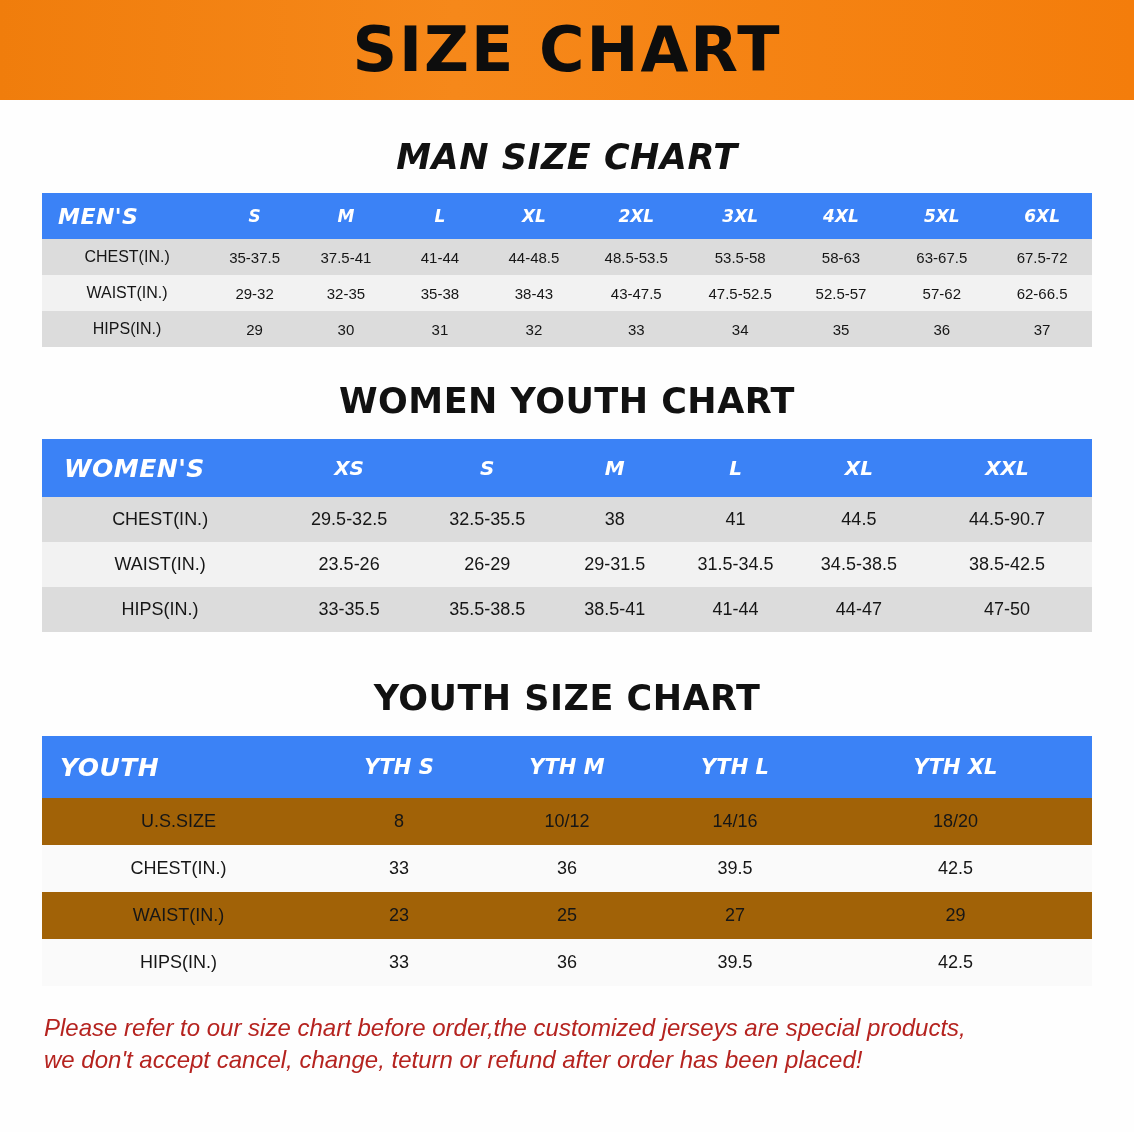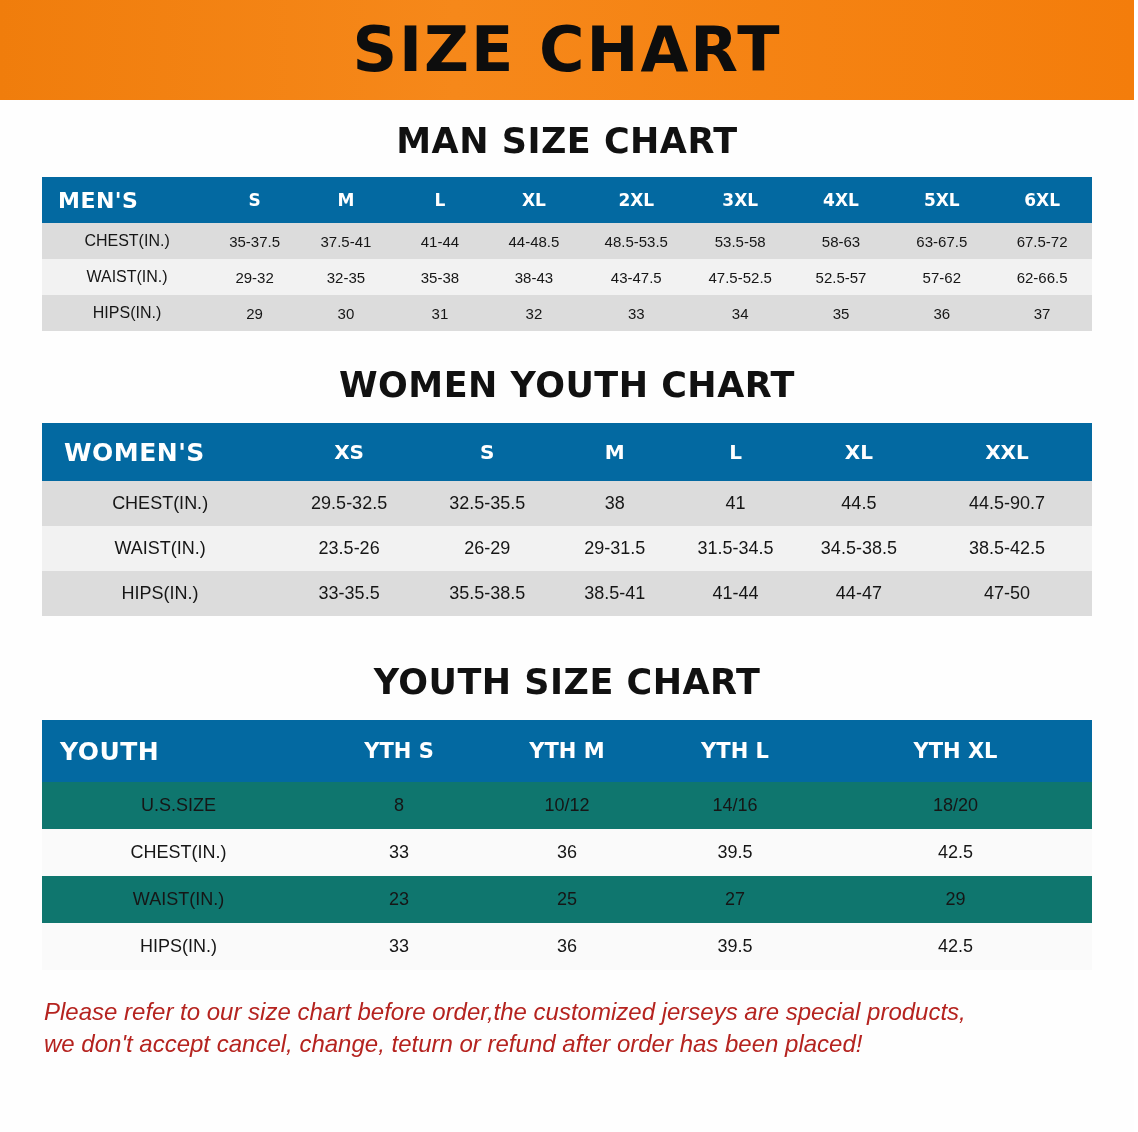--- a/index.html
+++ b/index.html
@@ -39,42 +39,43 @@
   }
 
   
   .section-title {
     text-align: center;
     font-family: "DejaVu Sans", sans-serif;
     font-weight: bold;
     color: #111111;
     letter-spacing: 0.5px;
   }
-  .t-man   { font-size: 35px; margin-top: 21px; margin-bottom: 16px; }
+  .t-man   { font-size: 35px; margin-top: 37px; margin-bottom: 16px; font-style: italic; }
   .t-women { font-size: 35px; margin-top: 34px; margin-bottom: 18px; }
   .t-youth { font-size: 35px; margin-top: 46px; margin-bottom: 18px; }
 
   
   .tbl-wrap {
     padding: 0 42px;
   }
   table.size {
     width: 100%;
     border-collapse: collapse;
     table-layout: fixed;
   }
   table.size th, table.size td {
     text-align: center;
     vertical-align: middle;
   }
   table.size thead th {
-    background: #0369a1;
+    background: #3b82f6;
     color: #ffffff;
     font-family: "DejaVu Sans", sans-serif;
     font-weight: bold;
+    font-style: italic;
   }
   .rowlabel {
     font-family: "Liberation Sans", sans-serif;
     color: #111111;
   }
   
   #men-table thead th { height: 44px; font-size: 17px; }
   #men-table thead th.first { text-align: left; padding-left: 16px; font-size: 22px; letter-spacing: 0.5px; }
   #men-table tbody td { height: 34px; font-size: 15px; color: #161616; }
   #men-table tbody td.first { text-align: center; font-size: 16px; }
@@ -85,21 +86,21 @@
   #women-table thead th { height: 56px; font-size: 20px; }
   #women-table thead th.first { text-align: left; padding-left: 22px; font-size: 25px; letter-spacing: 0.5px; }
   #women-table tbody td { height: 43px; font-size: 18px; color: #161616; }
   #women-table tbody tr.odd  td { background: #dcdcdc; }
   #women-table tbody tr.even td { background: #f2f2f2; }
 
   
   #youth-table thead th { height: 60px; font-size: 21px; }
   #youth-table thead th.first { text-align: left; padding-left: 18px; font-size: 25px; letter-spacing: 0.5px; }
   #youth-table tbody td { height: 45px; font-size: 18px; color: #161616; }
-  #youth-table tbody tr.odd  td { background: #0f766e; }
+  #youth-table tbody tr.odd  td { background: #a16207; }
   #youth-table tbody tr.even td { background: #fafafa; }
 
   
   .note {
     margin-top: 26px;
     padding: 0 44px;
     color: #b5231f;
     font-family: "Liberation Sans", sans-serif;
     font-size: 24px;
     line-height: 1.35;

